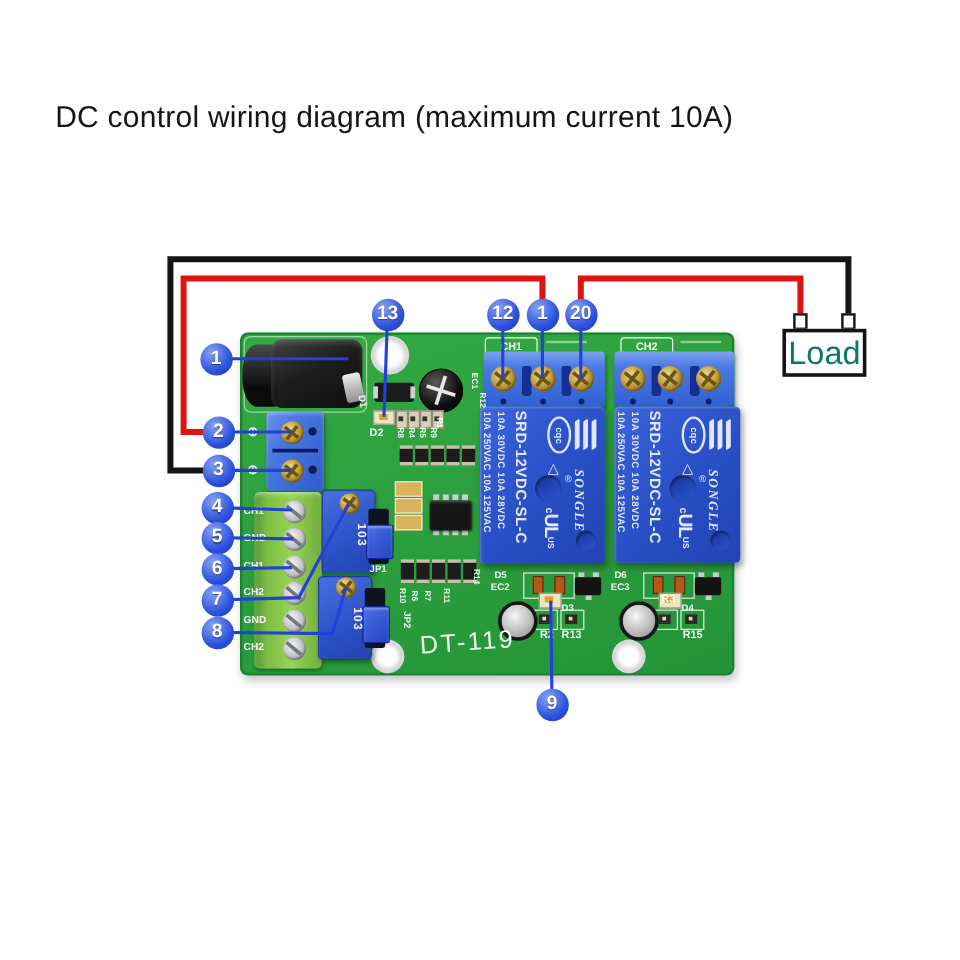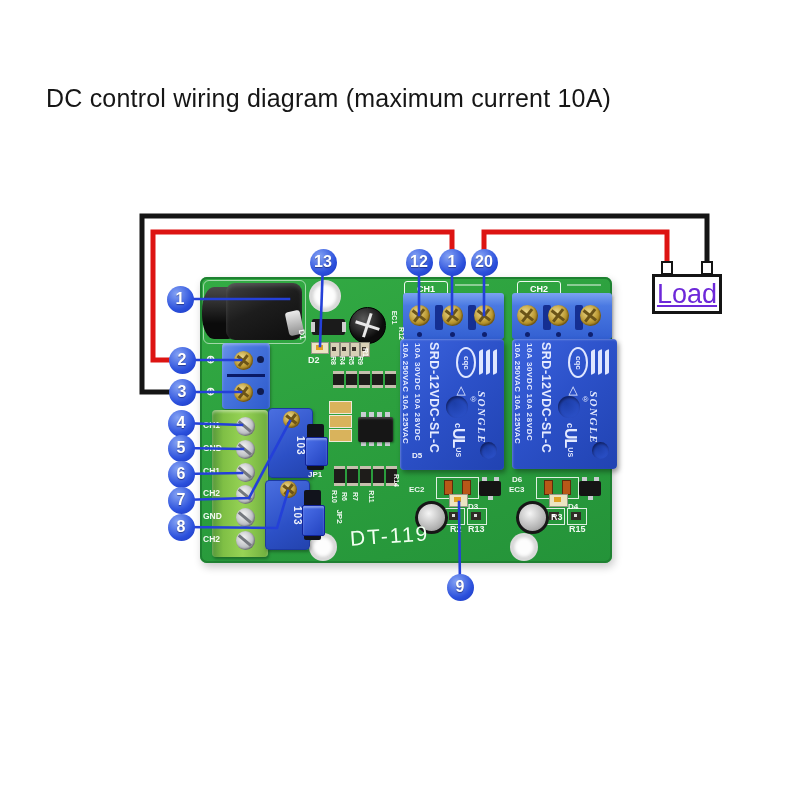--- a/index.html
+++ b/index.html
@@ -125,21 +125,21 @@
   
   #anno-svg{position:absolute;left:0;top:0;z-index:40;pointer-events:none;}
   .callout{position:absolute;width:27px;height:27px;border-radius:50%;z-index:60;
            background:radial-gradient(circle at 35% 28%,#85a3f4,#2b50dc 62%,#1b36bd);
            color:#fff;font-size:16px;font-weight:bold;display:flex;align-items:center;justify-content:center;
            text-shadow:0 1px 1px rgba(0,0,40,.45);}
 
   
   .load-box{position:absolute;left:652px;top:274px;width:70px;height:40px;background:#fff;border:3px solid #141414;
             display:flex;align-items:center;justify-content:center;z-index:45;box-sizing:border-box;}
-  .load-label{font-size:27px;color:#6d28d9;text-decoration:underline;}
+  .load-label{font-size:27px;color:#0f766e;}
   .load-tab{position:absolute;width:12px;height:14px;background:#fff;border:2.5px solid #141414;z-index:45;box-sizing:border-box;}
 </style>
 </head>
 <body>
 
 <div class="stage">
 
   <div class="title">DC control wiring diagram (maximum current 10A)</div>
 
   <div class="board"></div>
@@ -274,29 +274,29 @@
       <span class="silk" style="left: 338px; top: 357px; font-size: 7px; transform: rotate(90deg);">R4</span>
       <span class="silk" style="left: 347px; top: 357px; font-size: 7px; transform: rotate(90deg);">R5</span>
       <span class="silk" style="left: 356px; top: 357px; font-size: 7px; transform: rotate(90deg);">R9</span>
       <span class="silk" style="left: 308px; top: 470px; font-size: 8px;">JP1</span>
       <span class="silk" style="left: 328px; top: 493px; font-size: 7px; transform: rotate(90deg);">R10</span>
       <span class="silk" style="left: 340px; top: 493px; font-size: 7px; transform: rotate(90deg);">R6</span>
       <span class="silk" style="left: 351px; top: 493px; font-size: 7px; transform: rotate(90deg);">R7</span>
       <span class="silk" style="left: 365px; top: 493px; font-size: 7px; transform: rotate(90deg);">R11</span>
       <span class="silk" style="left: 390px; top: 477px; font-size: 7px; transform: rotate(90deg);">R14</span>
       <span class="silk" style="left: 332px; top: 512px; font-size: 8px; transform: rotate(90deg);">JP2</span>
-      <span class="silk" style="left: 412px; top: 451px; font-size: 8px;">D5</span>
+      <span class="silk" style="left: 412px; top: 475px; font-size: 8px;">D5</span>
       <span class="silk" style="left: 409px; top: 485px; font-size: 8px;">EC2</span>
       <span class="silk" style="left: 468px; top: 502px; font-size: 8px;">D3</span>
       <span class="silk" style="left: 450px; top: 524px; font-size: 9px;">R2</span>
       <span class="silk" style="left: 468px; top: 524px; font-size: 9px;">R13</span>
       <span class="silk" style="left: 512px; top: 475px; font-size: 8px;">D6</span>
       <span class="silk" style="left: 509px; top: 485px; font-size: 8px;">EC3</span>
       <span class="silk" style="left: 568px; top: 502px; font-size: 8px;">D4</span>
-      <span class="silk" style="left: 551px; top: 512px; font-size: 9px;">R3</span>
+      <span class="silk" style="left: 551px; top: 494px; font-size: 9px;">R3</span>
       <span class="silk" style="left: 569px; top: 524px; font-size: 9px;">R15</span>
       <span class="silk" style="left: 203px; top: 420px; font-size: 8.5px;">CH1</span>
       <span class="silk" style="left: 203px; top: 443px; font-size: 8.5px;">GND</span>
       <span class="silk" style="left: 203px; top: 466px; font-size: 8.5px;">CH1</span>
       <span class="silk" style="left: 203px; top: 488px; font-size: 8.5px;">CH2</span>
       <span class="silk" style="left: 203px; top: 511px; font-size: 8.5px;">GND</span>
       <span class="silk" style="left: 203px; top: 534px; font-size: 8.5px;">CH2</span>
     </div>
   <div id="parts-layer">
       <div class="scr brass" style="left: 233.5px; top: 350.5px; width: 19px; height: 19px;"></div>

